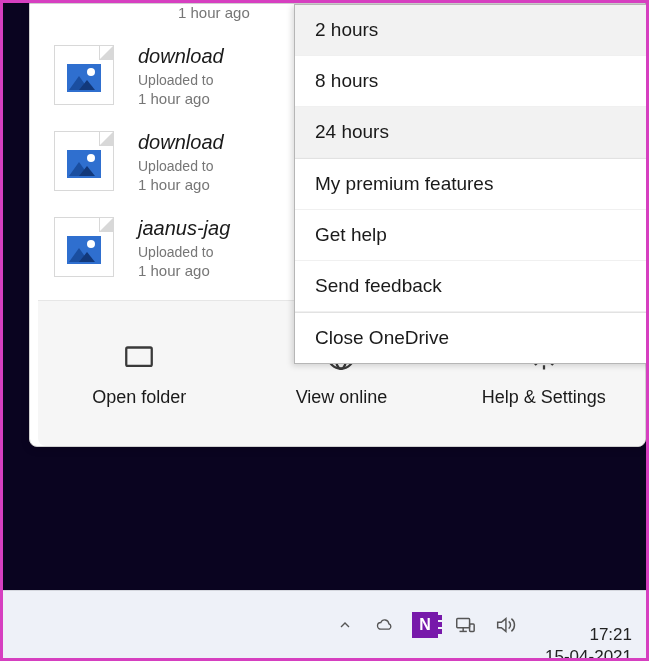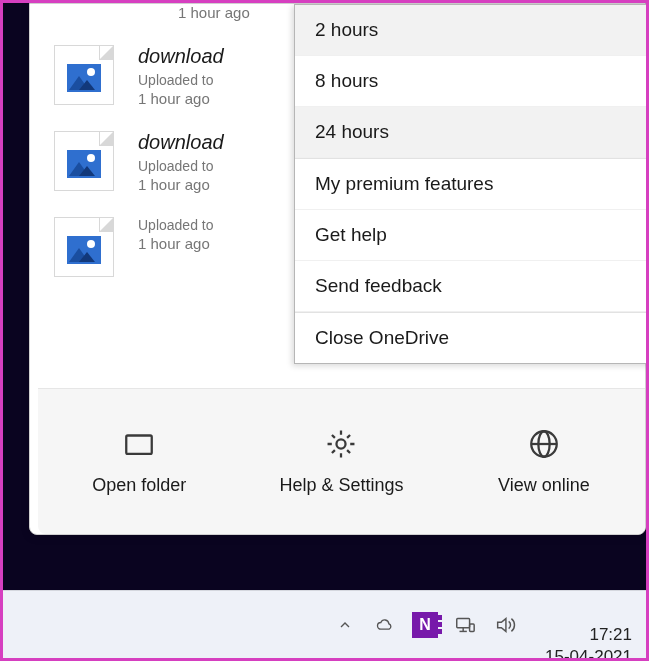--- a/index.html
+++ b/index.html
@@ -1,18 +1,18 @@
 <!DOCTYPE html>
 <html><head>
 <meta charset="utf-8">
 <style>
   * { box-sizing: border-box; margin: 0; padding: 0; font-family: "Segoe UI", Arial, sans-serif; }
   body { width: 649px; height: 661px; background: #0a0420; overflow: hidden; position: relative; border: 3px solid #d63fc0; }
   .flyout {
-    position: absolute; left: 26px; top: 0; right: 0; height: 532px; background: #fff;
+    position: absolute; left: 26px; top: 0; right: 0; height: 444px; background: #fff;
     border-radius: 0 0 8px 8px; border: 1px solid #d0d0d0; box-shadow: 0 2px 8px rgba(0,0,0,0.15);
   }
   .file-list { position: absolute; left: 0; top: 0; right: 0; }
   .file-row { display: flex; align-items: flex-start; padding: 18px 18px 6px 24px; }
   .file-row.first { padding-top: 0; }
   .thumb {
     width: 60px; height: 60px; border: 1px solid #d8d8d8; background: #fff; margin-right: 24px; position: relative;
   }
   .thumb .corner { position:absolute; right:0; top:0; width:14px; height:14px; background:linear-gradient(135deg,#fff 48%,#d8d8d8 52%); border-left:1px solid #d8d8d8; border-bottom:1px solid #d8d8d8; }
   .thumb .pic {
@@ -94,48 +94,49 @@
 
     <div class="file-row">
       <div class="thumb">
         <div class="corner"></div>
           <div class="pic"></div>
           <div class="sun"></div>
           <div class="mtn1"></div>
           <div class="mtn2"></div>
       </div>
       <div class="meta">
+        <div class="fname">jaanus-jag</div>
         <div class="fstatus">Uploaded to</div>
         <div class="ftime">1 hour ago</div>
       </div>
     </div>
 
   </div>
 
   <div class="bottom-bar">
     <div class="bottom-btn">
       <svg class="ico" viewBox="0 0 24 24" fill="none" stroke="currentColor" stroke-width="1.6">
           <rect x="3" y="6" width="18" height="13" rx="1"></rect>
         </svg>
       <span>Open folder</span>
     </div>
     <div class="bottom-btn">
       <svg class="ico" viewBox="0 0 24 24" fill="none" stroke="currentColor" stroke-width="1.6">
-          <circle cx="12" cy="12" r="3.2"></circle>
-          <path d="M12 2.5v3M12 18.5v3M21.5 12h-3M5.5 12h-3M18.4 5.6l-2.1 2.1M7.7 16.3l-2.1 2.1M18.4 18.4l-2.1-2.1M7.7 7.7L5.6 5.6"></path>
-        </svg>
-      <span>Help &amp; Settings</span>
-    </div>
-    <div class="bottom-btn">
-      <svg class="ico" viewBox="0 0 24 24" fill="none" stroke="currentColor" stroke-width="1.6">
           <circle cx="12" cy="12" r="9"></circle>
           <ellipse cx="12" cy="12" rx="4" ry="9"></ellipse>
           <line x1="3" y1="12" x2="21" y2="12"></line>
         </svg>
       <span>View online</span>
+    </div>
+    <div class="bottom-btn">
+      <svg class="ico" viewBox="0 0 24 24" fill="none" stroke="currentColor" stroke-width="1.6">
+          <circle cx="12" cy="12" r="3.2"></circle>
+          <path d="M12 2.5v3M12 18.5v3M21.5 12h-3M5.5 12h-3M18.4 5.6l-2.1 2.1M7.7 16.3l-2.1 2.1M18.4 18.4l-2.1-2.1M7.7 7.7L5.6 5.6"></path>
+        </svg>
+      <span>Help &amp; Settings</span>
     </div>
   </div>
 
   <div class="menu">
     <div class="menu-item hovered">2 hours</div>
     <div class="menu-item">8 hours</div>
     <div class="menu-item hovered">24 hours</div>
     <div class="menu-item sep">My premium features</div>
     <div class="menu-item">Get help</div>
     <div class="menu-item">Send feedback</div>

